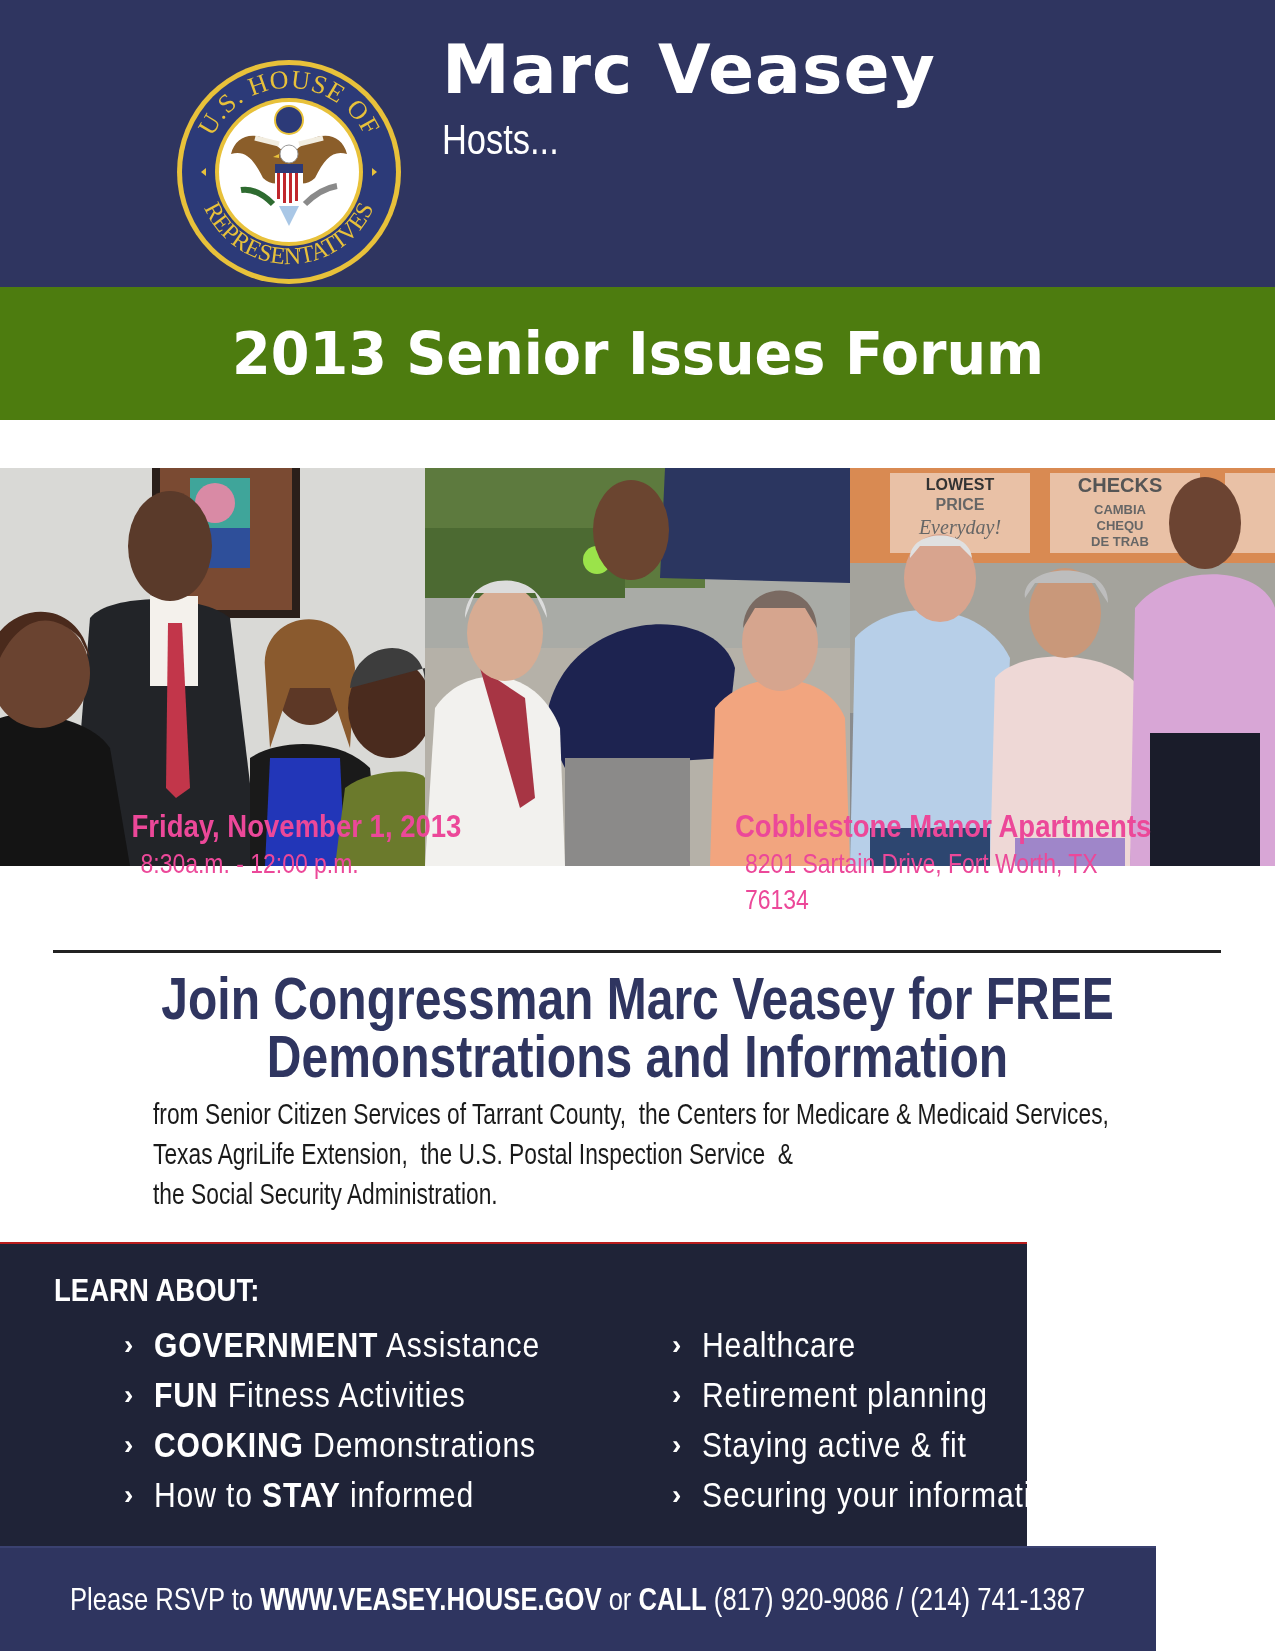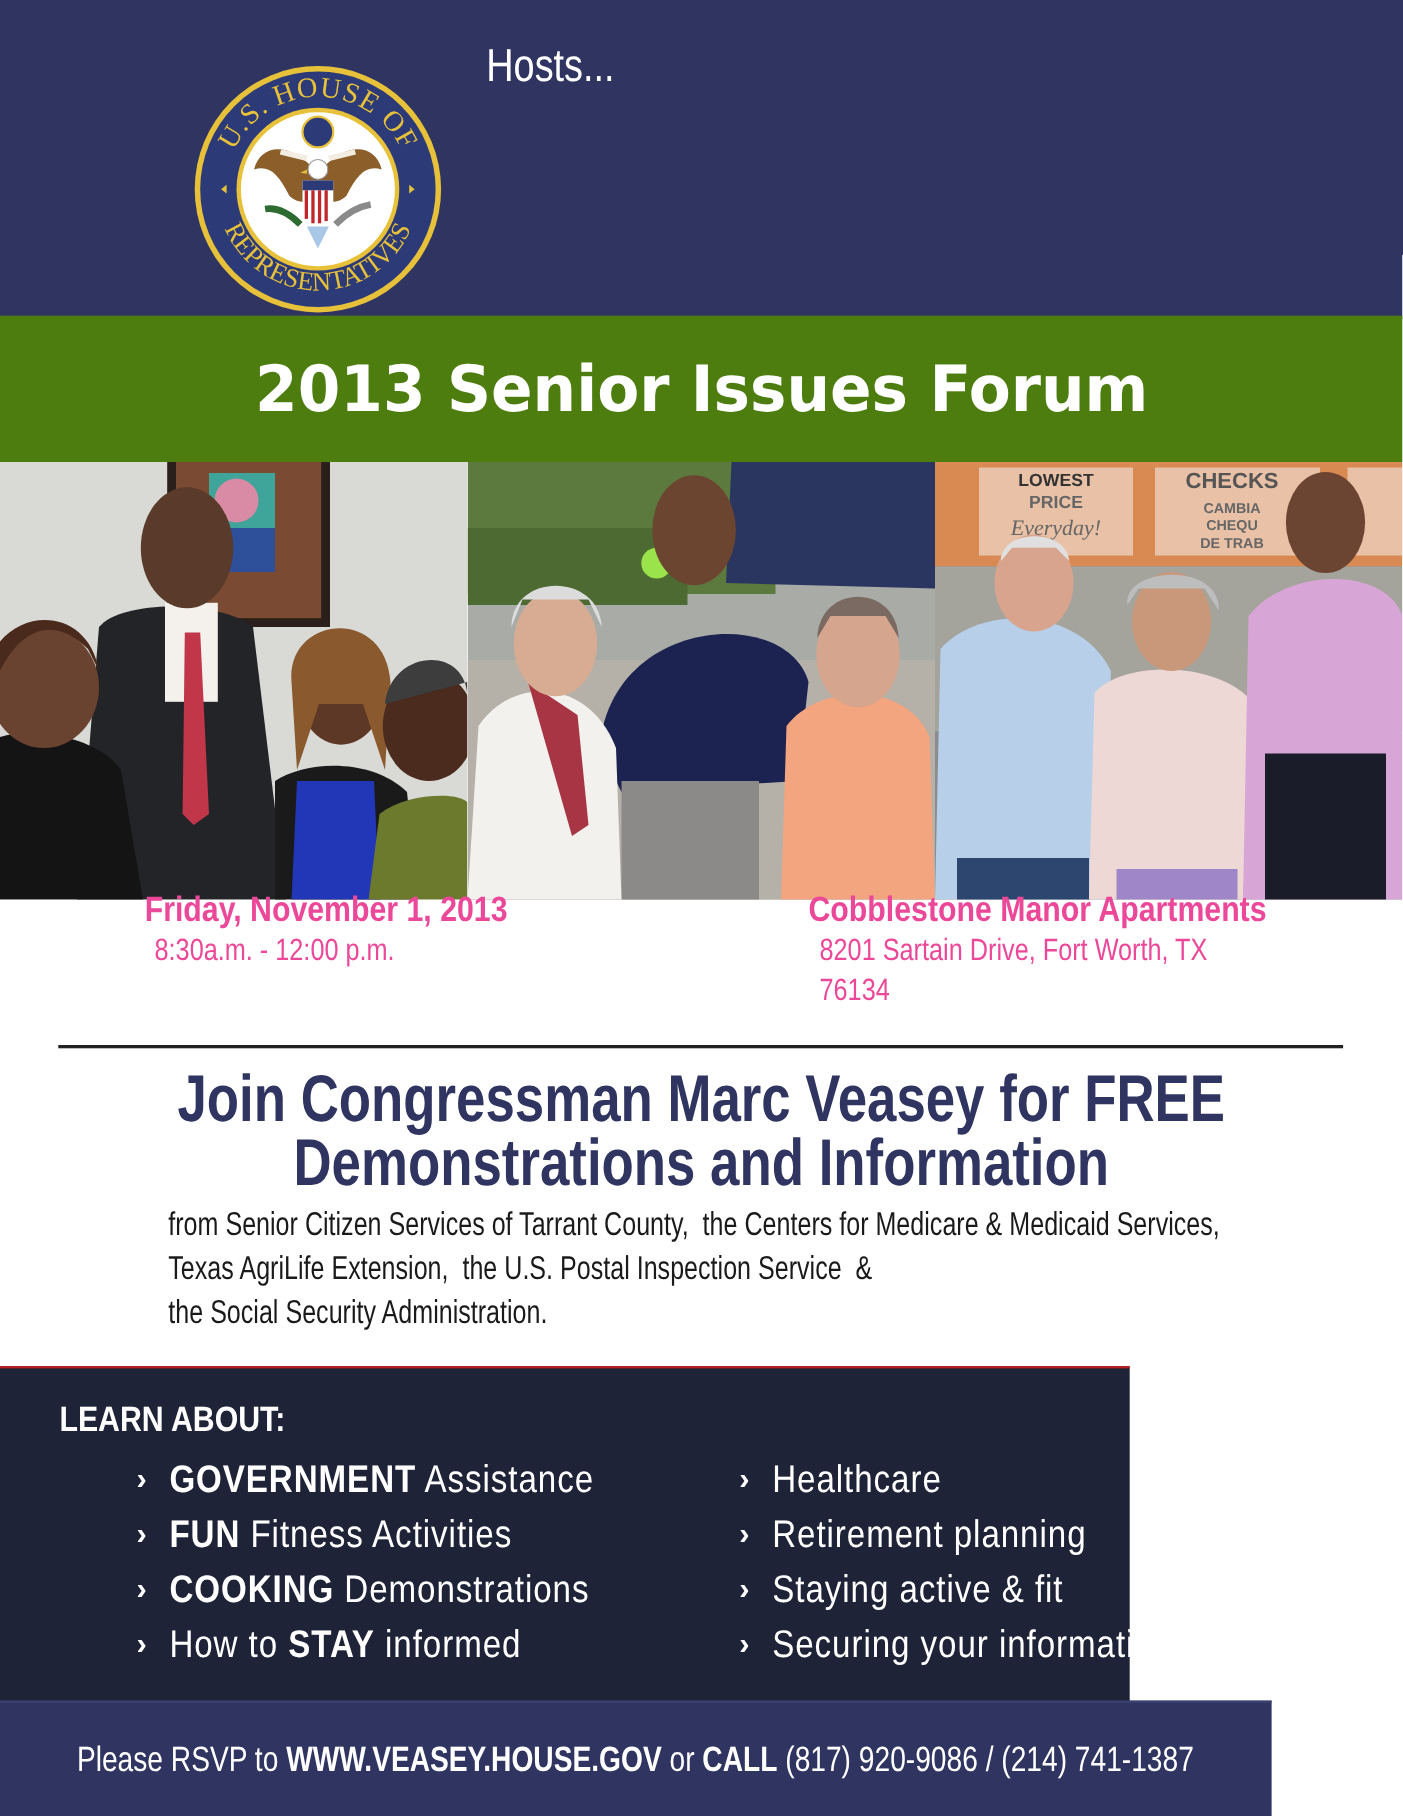--- a/index.html
+++ b/index.html
@@ -31,21 +31,21 @@
   }
   .forum-title {
     color: #ffffff; font-family: "DejaVu Sans", sans-serif; font-weight: bold;
     font-size: 58px; letter-spacing: 0px; transform: scaleX(0.96);
   }
 
   .photos {
     position: absolute; left: 0; top: 420px; width: 1275px; height: 398px;
     display: flex;
   }
-  .photo { position: relative; height: 398px; overflow: hidden; }
+  .photo { position: relative; height: 398px; overflow: hidden; margin-top: 48px; }
   .photo svg { display: block; width: 100%; height: 100%; }
 
   .info-left, .info-right {
     position: absolute; top: 806px; text-align: left; color: #ec4899;
   }
   .info-left { left: 100px; width: 450px; }
   .info-right { left: 700px; width: 500px; }
   .info-strong {
     font-family: "Liberation Sans", sans-serif; font-weight: bold; font-size: 32px;
     line-height: 40px; transform: scaleX(0.86); transform-origin: center;
@@ -146,20 +146,21 @@
       <path d="M66 132 C 78 130, 88 136, 98 146" stroke="#2e6b30" stroke-width="6" fill="none"></path>
       <path d="M130 146 C 140 136, 150 130, 162 128" stroke="#8a8a8a" stroke-width="6" fill="none"></path>
 
       <path d="M104 148 L114 168 L124 148 Z" fill="#a9c7e6"></path>
 
       <path d="M80 80 L104 86" stroke="#f2ede0" stroke-width="5"></path>
       <path d="M124 86 L148 80" stroke="#f2ede0" stroke-width="5"></path>
     </svg>
   </div>
   <div class="title-block">
+    <div class="title-line">Marc Veasey</div>
     <div class="hosts">Hosts...</div>
   </div>
 </div>
 
 <div class="forum-band">
   <div class="forum-title">2013 Senior Issues Forum</div>
 </div>
 
 <div class="photos">
   <div class="photo" style="width:425px">

